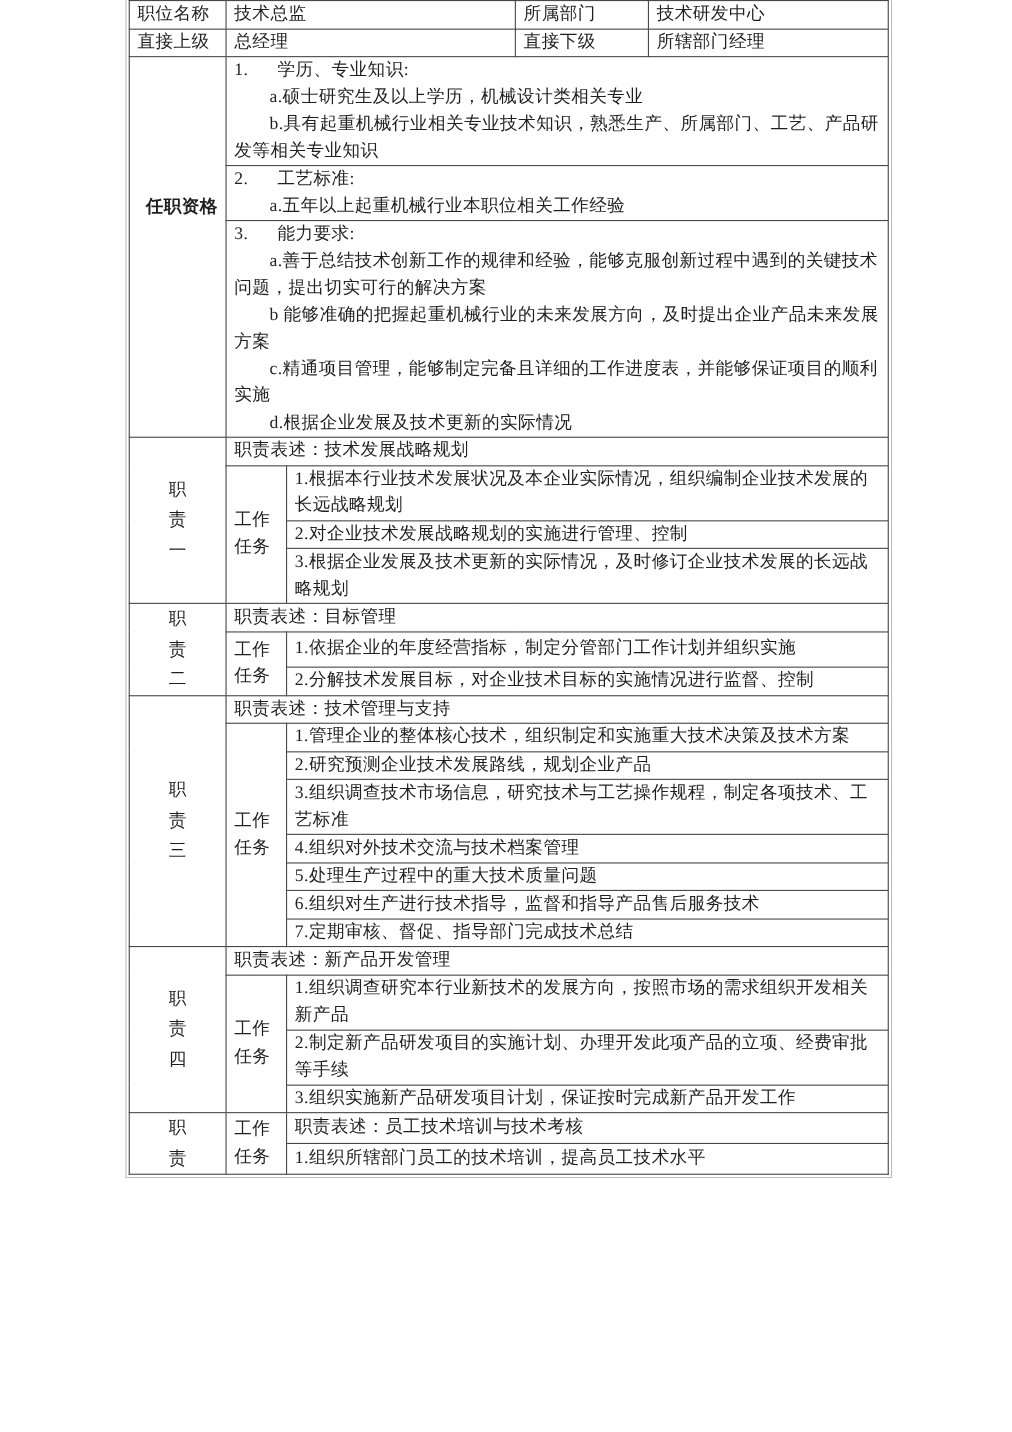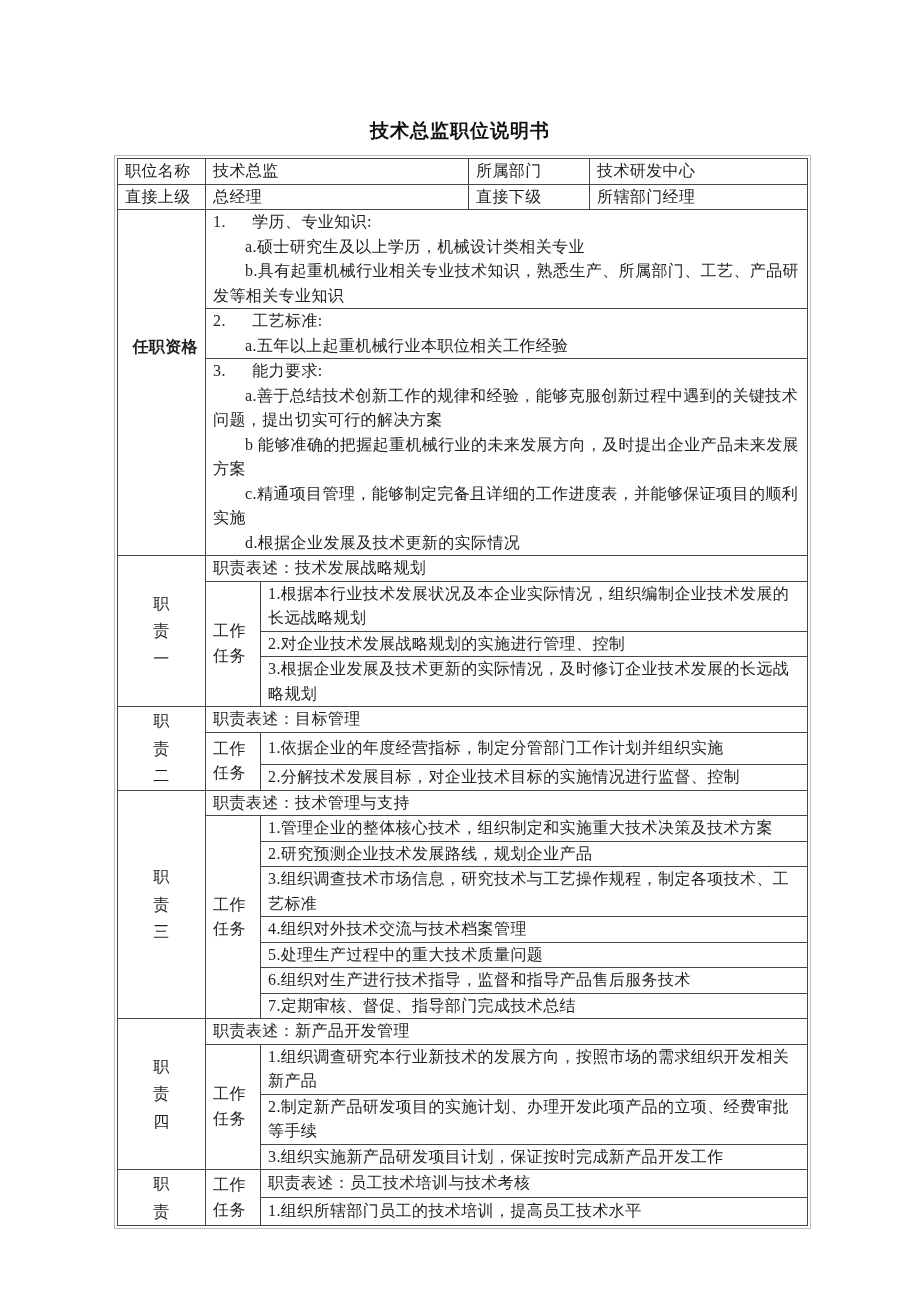--- a/index.html
+++ b/index.html
@@ -27,21 +27,20 @@
   td.duty-label div{line-height:27.5px;}
   td.task-label div{line-height:24.5px;}
   p{margin:0;}
   p.detail{text-indent:2em;}
   .qnum{display:inline-block;width:2.45em;}
 </style>
 </head>
 <body>
 
 <div class="page">
-  <h1 class="doc-title">技术总监职位说明书</h1>
   <table class="jd-table">
     <colgroup>
       <col class="c1">
         <col class="c2">
         <col class="c3">
         <col class="c4">
         <col class="c5">
     </colgroup>
     <tbody id="table-body">
         <tr>

